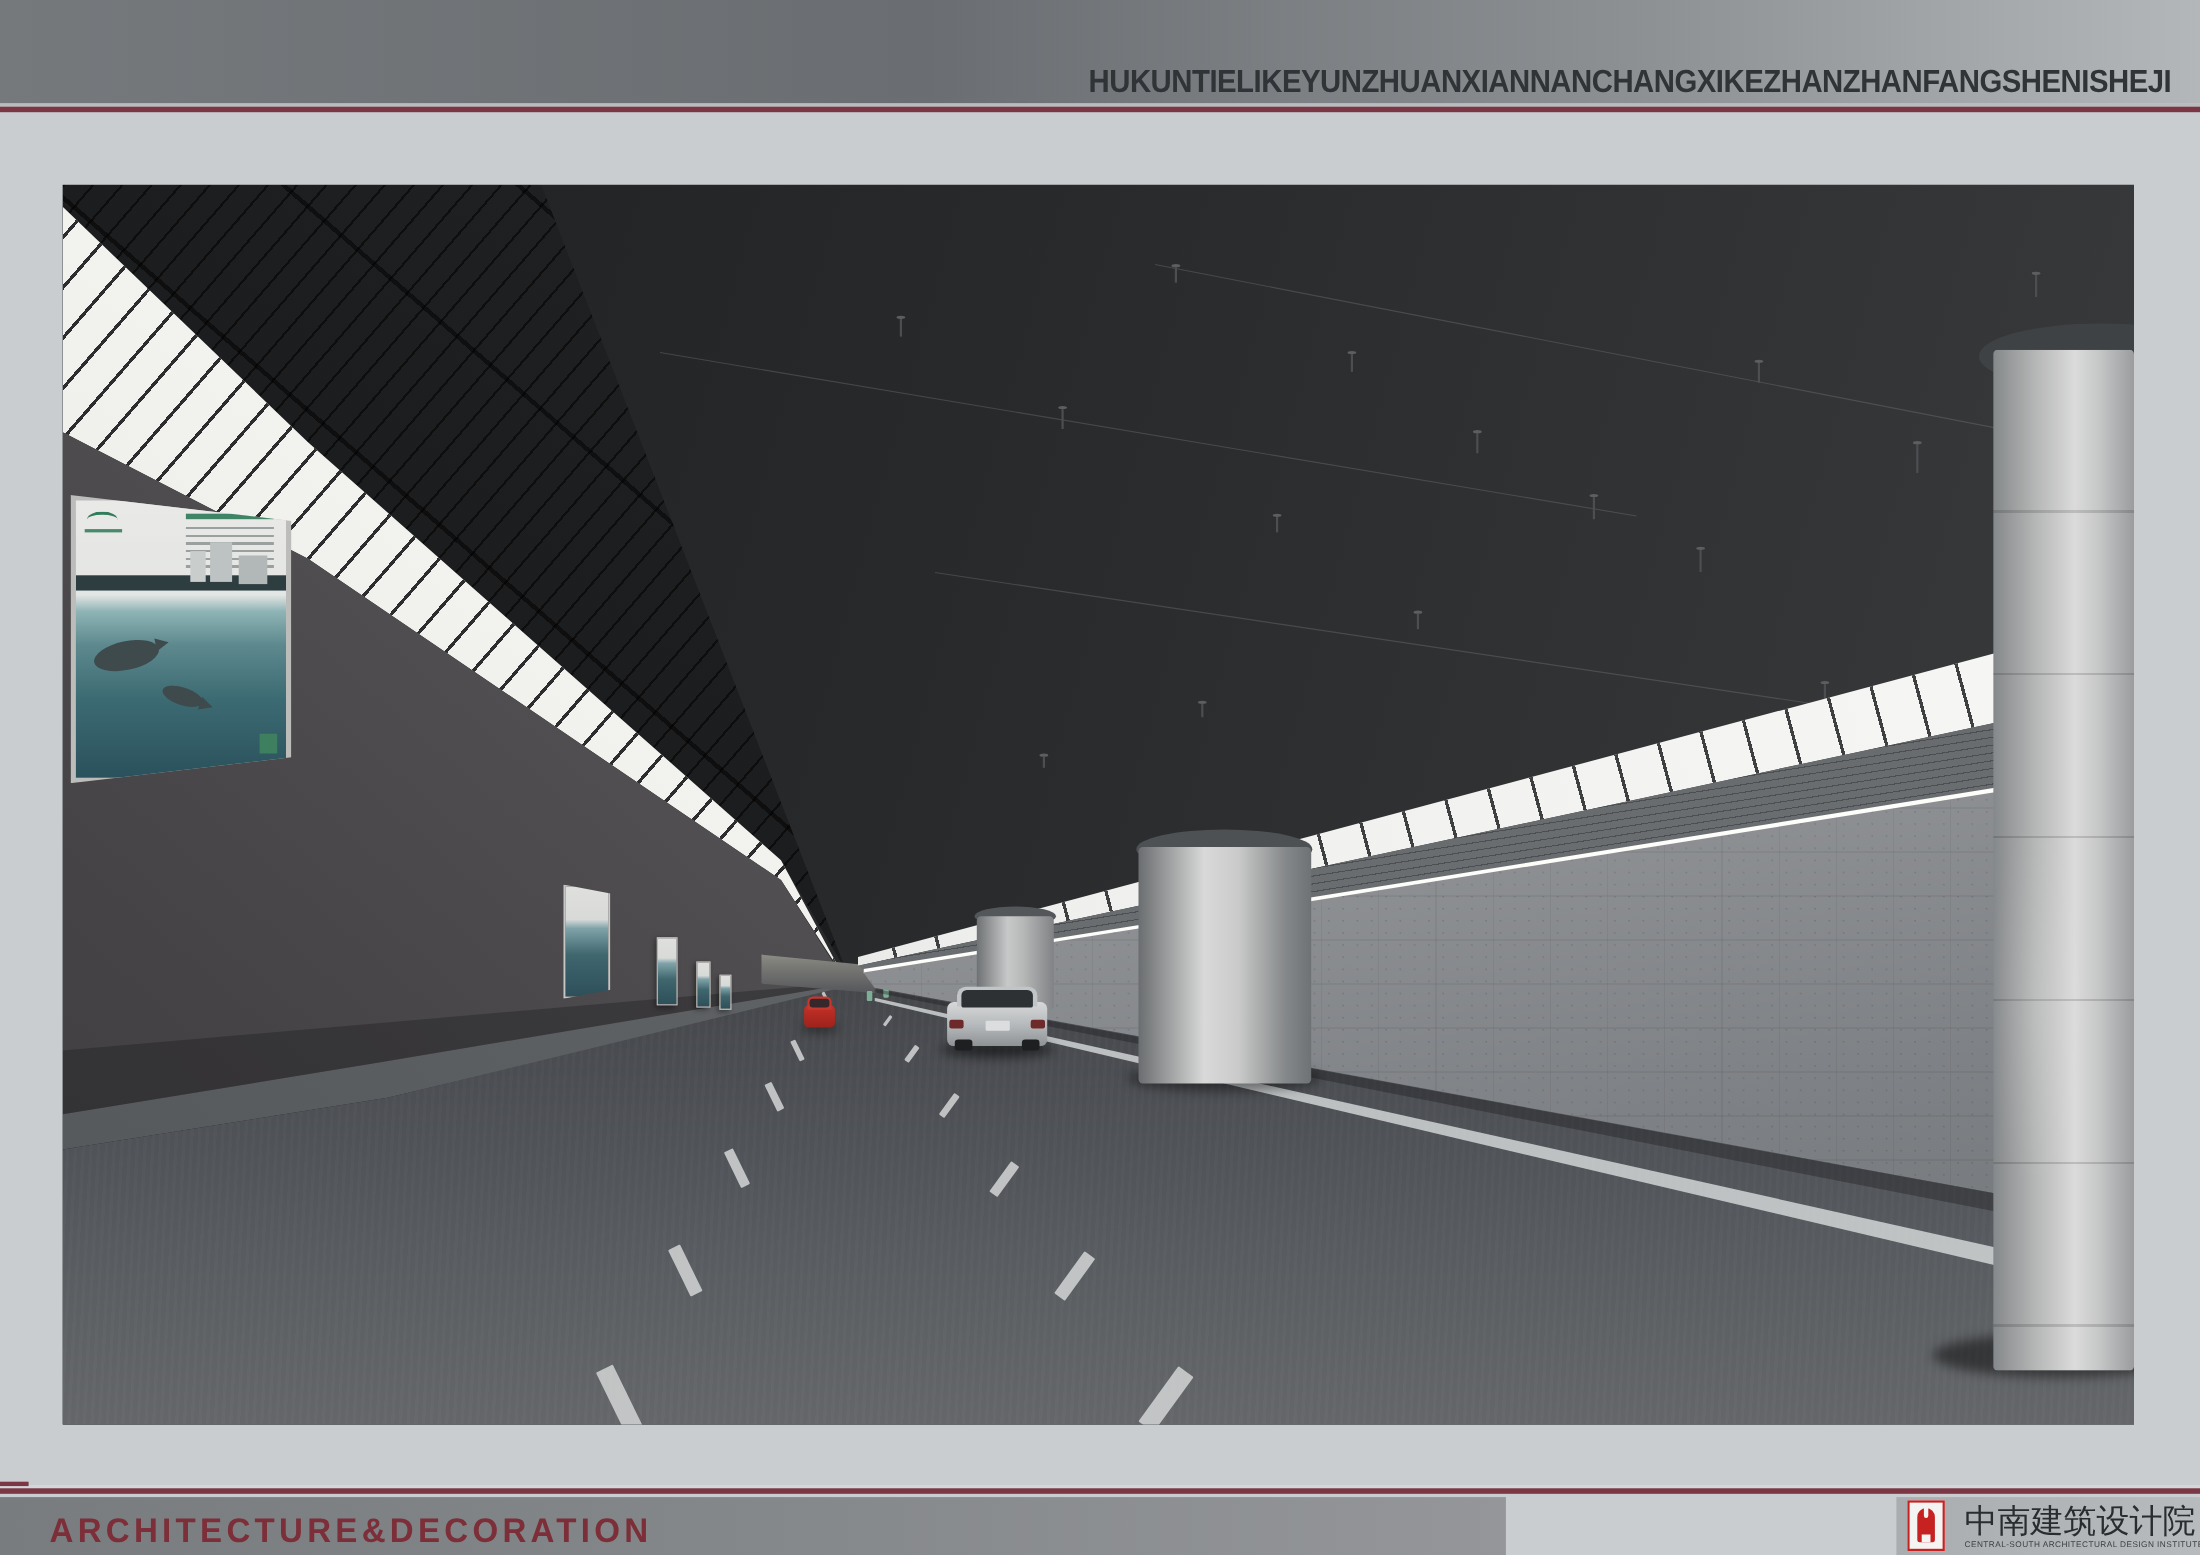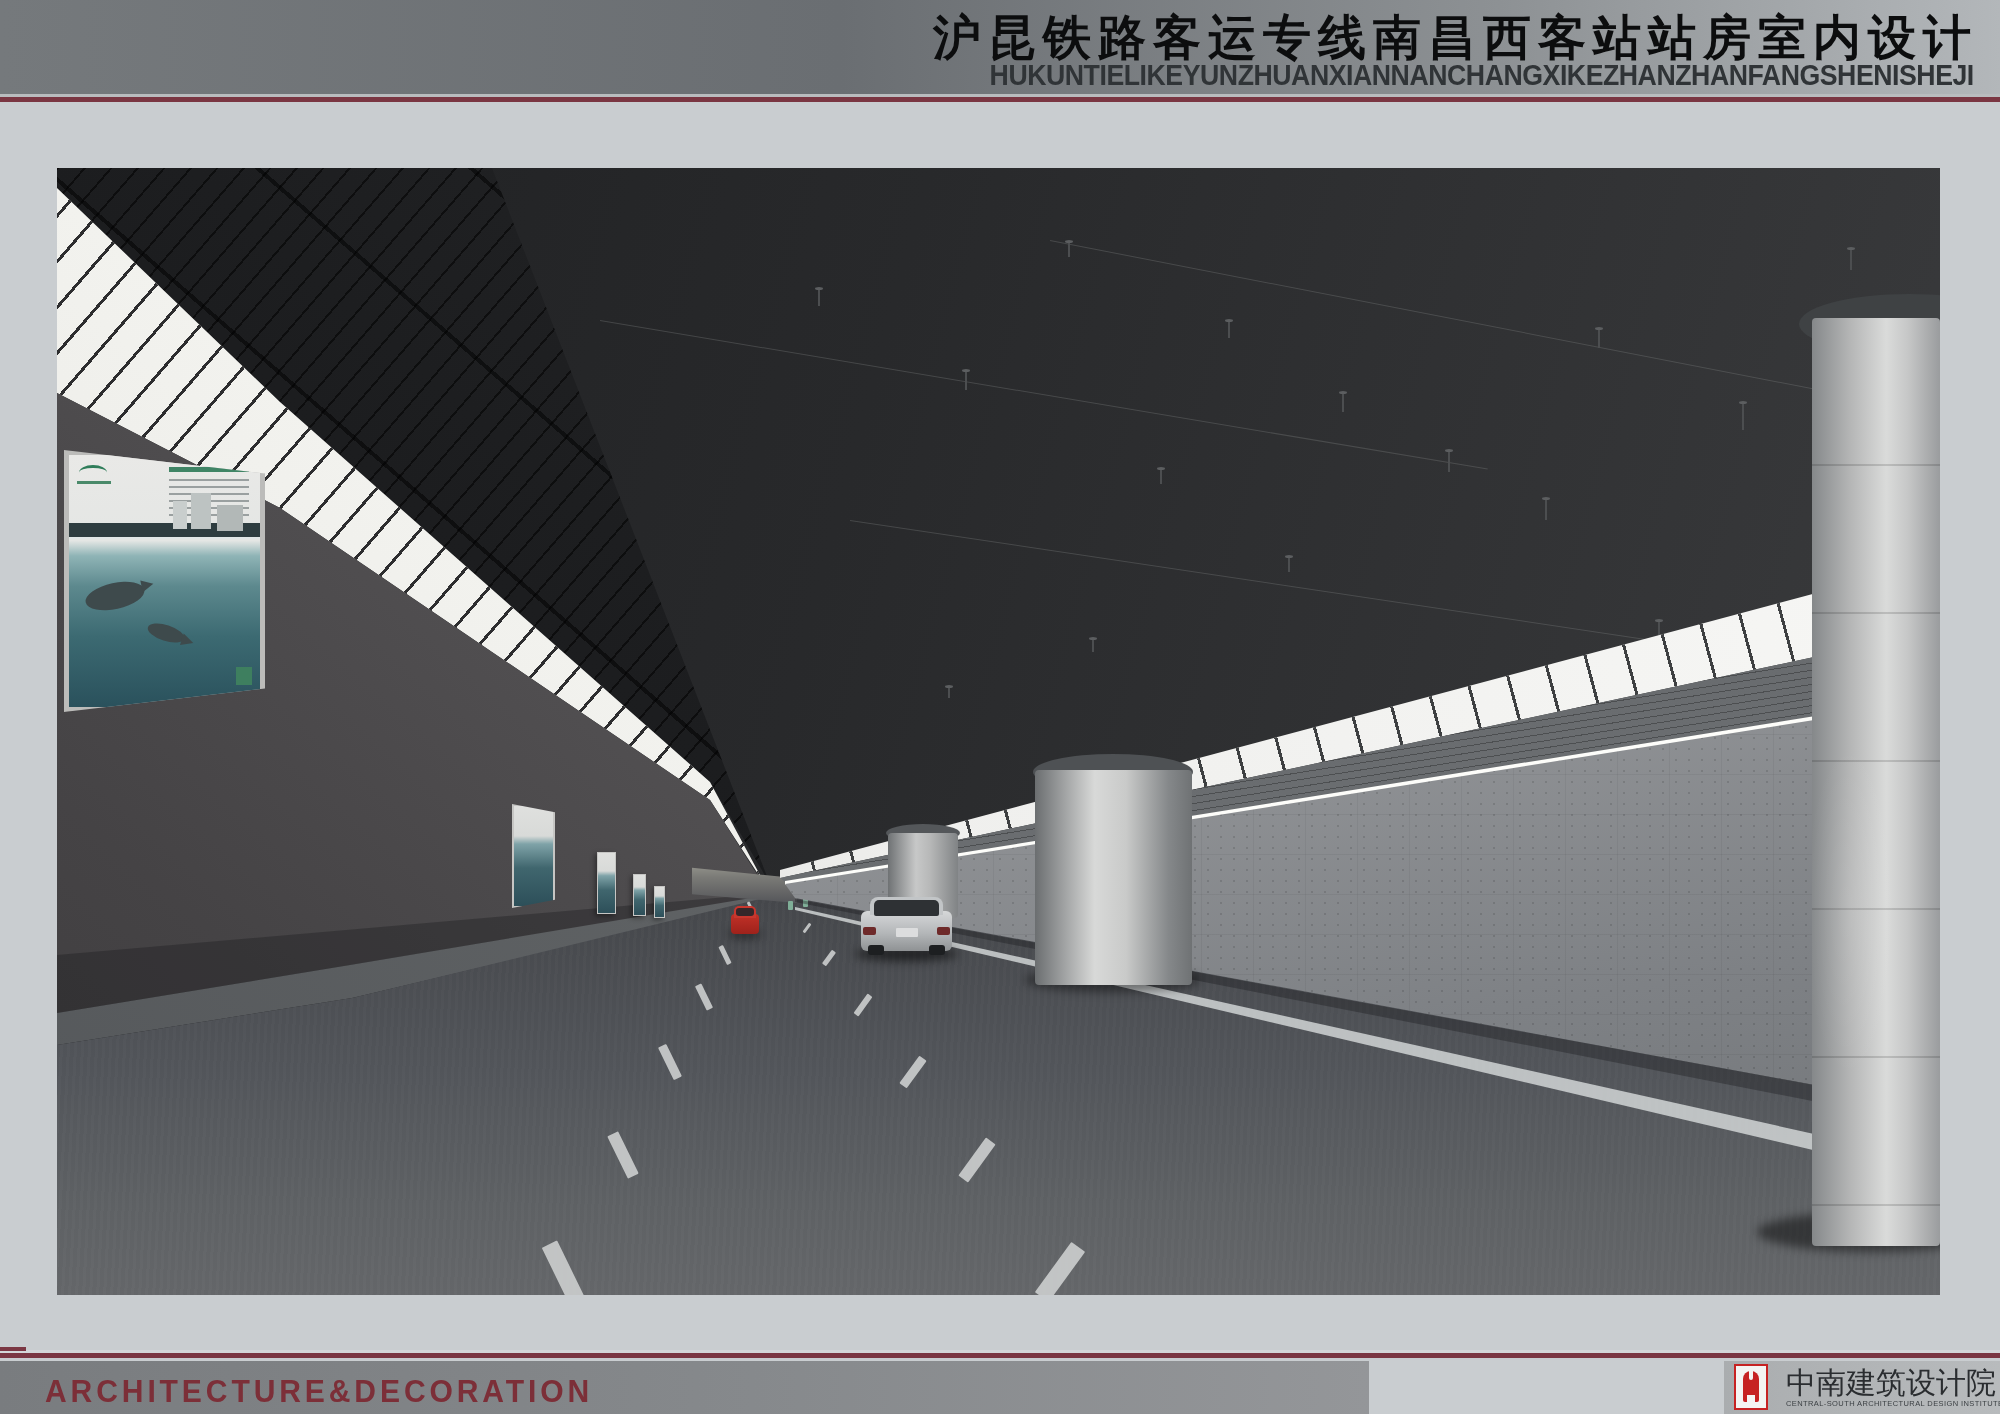--- a/index.html
+++ b/index.html
@@ -122,21 +122,20 @@
   .logo-arch::after{content:'';position:absolute;left:4px;right:4px;bottom:0;height:7px;background:#f4f4f2;}
   .inst-cn{left:62px;top:2px;font-size:30px;color:#2a2d30;letter-spacing:0;white-space:nowrap;font-weight:400;}
   .inst-en{left:62px;top:38px;font-size:7.5px;color:#3c4044;letter-spacing:.4px;white-space:nowrap;}
 </style>
 </head>
 <body>
 
 <div class="board">
 
   <div class="abs header">
-    <div class="abs title-cn">沪昆铁路客运专线南昌西客站站房室内设计</div>
     <div class="abs title-py">HUKUNTIELIKEYUNZHUANXIANNANCHANGXIKEZHANZHANFANGSHENISHEJI</div>
   </div>
   <div class="abs hl-light"></div>
   <div class="abs hl-red"></div>
 
   <div class="abs render">
     <div class="abs ceiling"></div>
 
     <div class="abs wire" style="left:543px;top:152px;width:900px;transform:rotate(9.5deg);"></div>
     <div class="abs wire" style="left:793px;top:352px;width:850px;transform:rotate(8.5deg);"></div>

